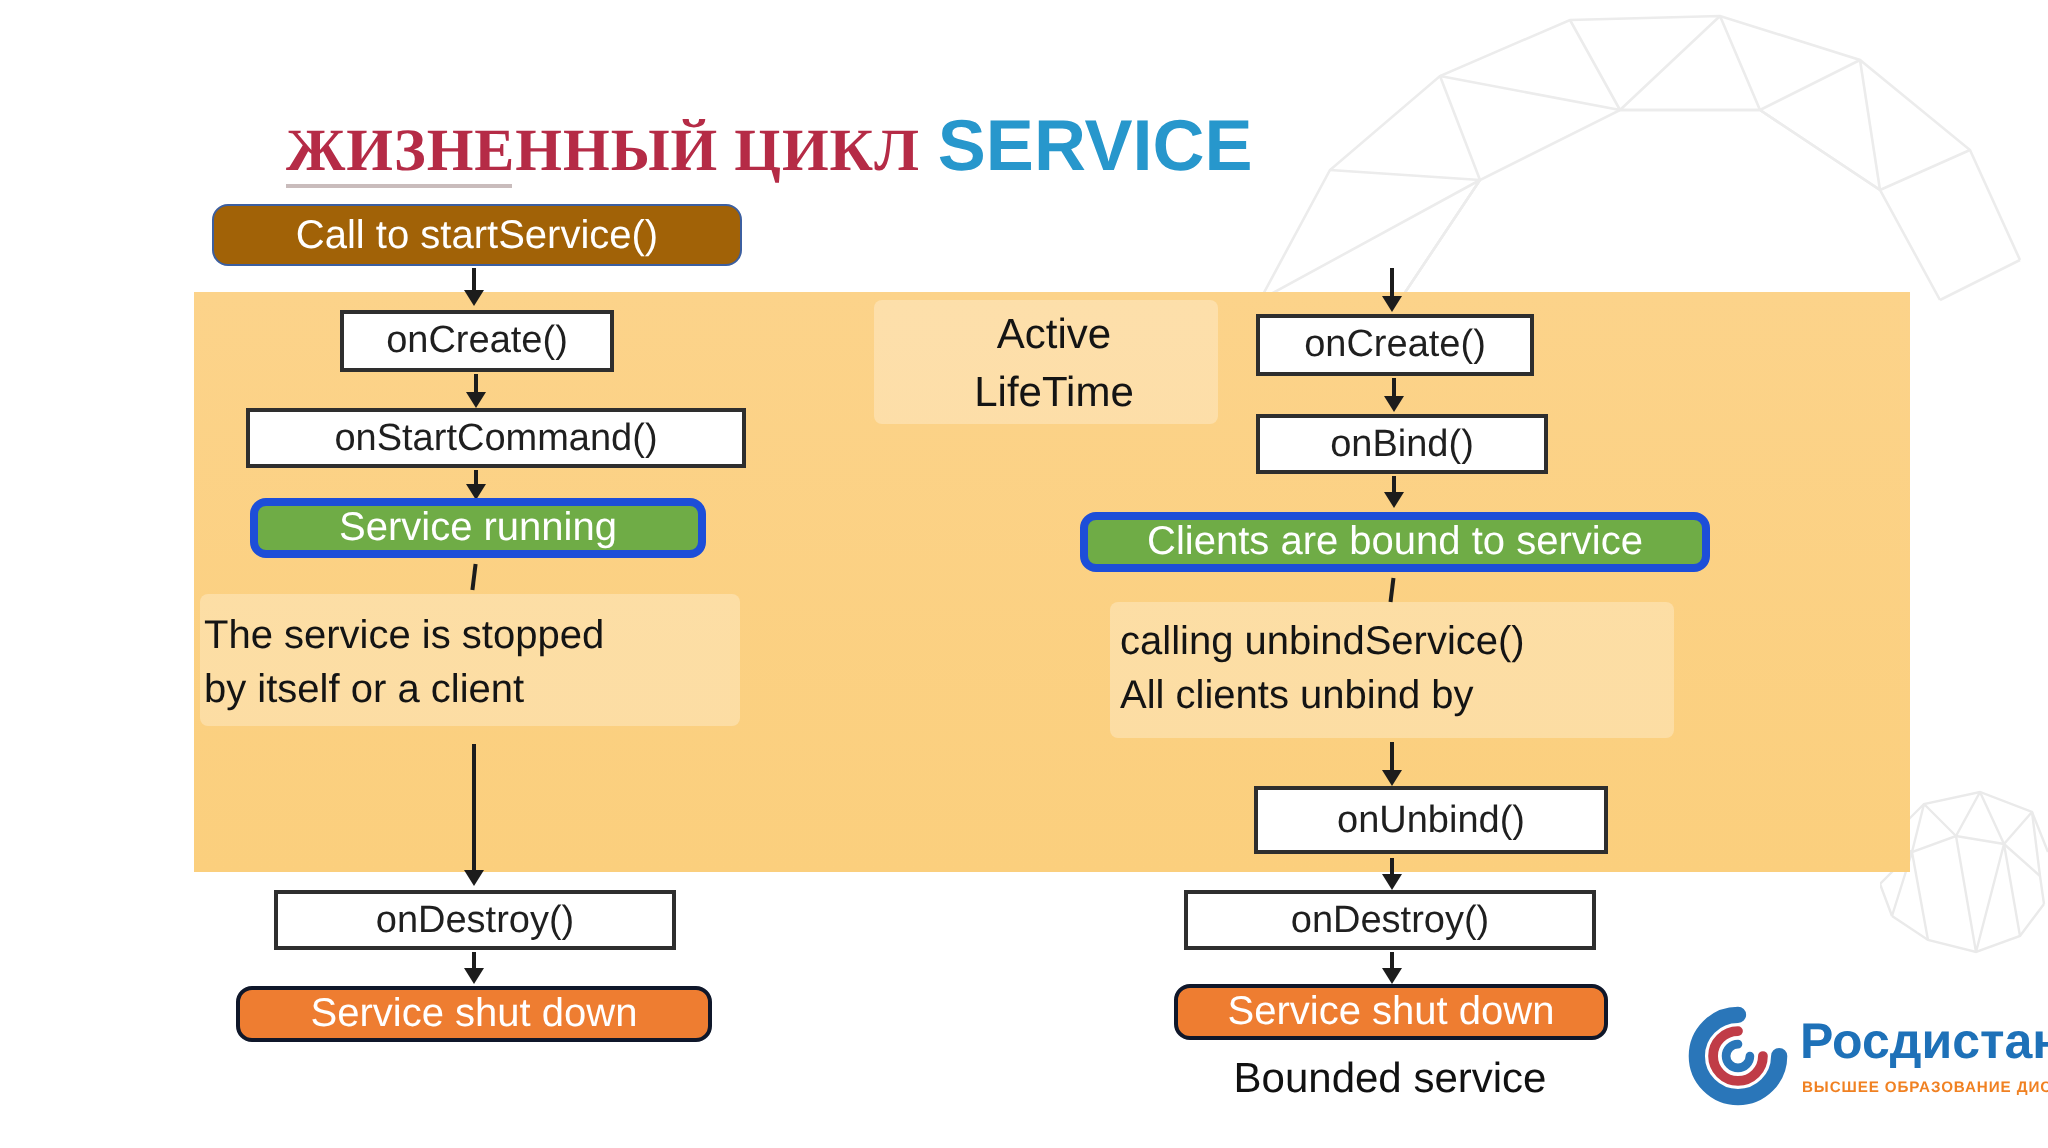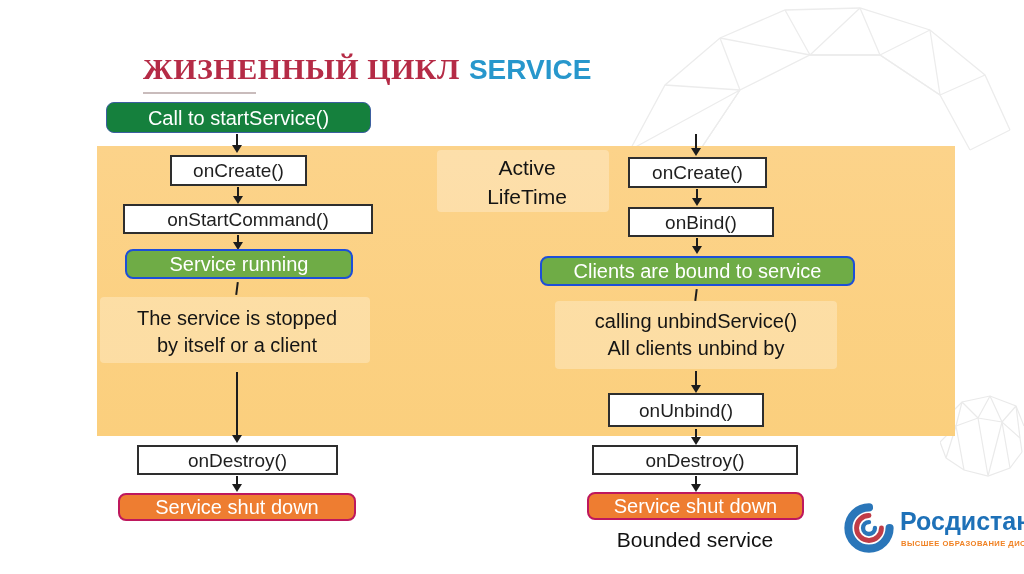--- a/index.html
+++ b/index.html
@@ -5,40 +5,40 @@
   html,body{margin:0;padding:0;background:#ffffff;}
   .slide{
     position:relative;width:1024px;height:574px;background:#ffffff;overflow:hidden;
     font-family:"Liberation Sans","DejaVu Sans",sans-serif;color:#1a1a1a;
   }
   
   .mesh{position:absolute;pointer-events:none;}
   
   .title{position:absolute;left:143px;top:52px;white-space:nowrap;}
   .title-main{font-family:"Liberation Serif","DejaVu Serif",serif;font-weight:600;font-size:30px;color:#B52B46;letter-spacing:.5px;}
-  .title-accent{font-family:"Liberation Sans","DejaVu Sans",sans-serif;font-weight:600;font-size:28px;color:#2797CC;margin-left:9px;}
+  .title-accent{font-family:"Liberation Sans","DejaVu Sans",sans-serif;font-weight:600;font-size:36px;color:#2797CC;margin-left:9px;}
   .title-underline{position:absolute;left:143px;top:92px;width:113px;height:2px;background:#C9BCBC;}
   
   .panel{position:absolute;left:97px;top:146px;width:858px;height:290px;
          background:linear-gradient(180deg,#FCD38A 0%,#FBCF7D 100%);}
   .panel-highlight{position:absolute;background:rgba(255,255,255,0.28);border-radius:4px;}
   
   .box{position:absolute;display:flex;align-items:center;justify-content:center;
        box-sizing:border-box;font-size:19px;line-height:1;}
   .white-box{background:#ffffff;border:2px solid #2e2e2e;color:#1f1f1f;}
-  .blue-box{background:#15803d;border:1px solid #3C5FA0;border-radius:8px;color:#ffffff;font-size:20px;}
-  .green-box{background:#6FAC46;border:2px solid #1d4ed8;border-radius:8px;color:#ffffff;font-size:20px;}
-  .orange-box{background:#EE7D31;border:2px solid #be185d;border-radius:8px;color:#ffffff;font-size:20px;}
+  .blue-box{background:#a16207;border:1px solid #3C5FA0;border-radius:8px;color:#ffffff;font-size:20px;}
+  .green-box{background:#6FAC46;border:4px solid #1d4ed8;border-radius:8px;color:#ffffff;font-size:20px;}
+  .orange-box{background:#EE7D31;border:2px solid #0f172a;border-radius:8px;color:#ffffff;font-size:20px;}
   
   .arrow{position:absolute;width:2px;background:#1c1c1c;}
   .arrow::after{content:'';position:absolute;bottom:-7px;left:50%;transform:translateX(-50%);
                 border:5px solid transparent;border-top:8px solid #1c1c1c;border-bottom:none;}
   .tick{position:absolute;width:2px;background:#1c1c1c;transform:rotate(7deg);}
   
-  .note{position:absolute;text-align:center;font-size:20px;line-height:27px;color:#141414;}
+  .note{position:absolute;text-align:left;font-size:20px;line-height:27px;color:#141414;}
   .caption{position:absolute;text-align:center;font-size:21px;color:#111111;}
   .lifetime{position:absolute;text-align:center;font-size:21px;line-height:29px;color:#141414;}
   
   .logo{position:absolute;left:843px;top:500px;width:218px;height:62px;}
   .logo-icon{position:absolute;left:0;top:2px;}
   .logo-name{position:absolute;left:57px;top:7px;font-size:25px;font-weight:bold;color:#1E71B8;white-space:nowrap;}
   .logo-tagline{position:absolute;left:58px;top:39px;font-size:7.6px;font-weight:bold;letter-spacing:.45px;color:#F08122;white-space:nowrap;}
 </style>
 </head>
 <body>
@@ -130,21 +130,21 @@
     <span>Clients are bound to service</span>
   </div>
   <div class="tick" style="left:695px;top:289px;height:12px;"></div>
 
   <div class="note" style="left:560px;top:308px;width:272px;">
     <div>calling unbindService()</div>
     <div>All clients unbind by</div>
   </div>
   <div class="arrow" style="left:695px;top:371px;height:15px;"></div>
 
-  <div class="box white-box" style="left:608px;top:393px;width:156px;height:34px;text-align:right;">
+  <div class="box white-box" style="left:627px;top:393px;width:177px;height:34px;text-align:right;">
     <span>onUnbind()</span>
   </div>
   <div class="arrow" style="left:695px;top:429px;height:9px;"></div>
 
   <div class="box white-box" style="left:592px;top:445px;width:206px;height:30px;">
     <span>onDestroy()</span>
   </div>
   <div class="arrow" style="left:695px;top:476px;height:9px;"></div>
 
   <div class="box orange-box" style="left:587px;top:492px;width:217px;height:28px;">

